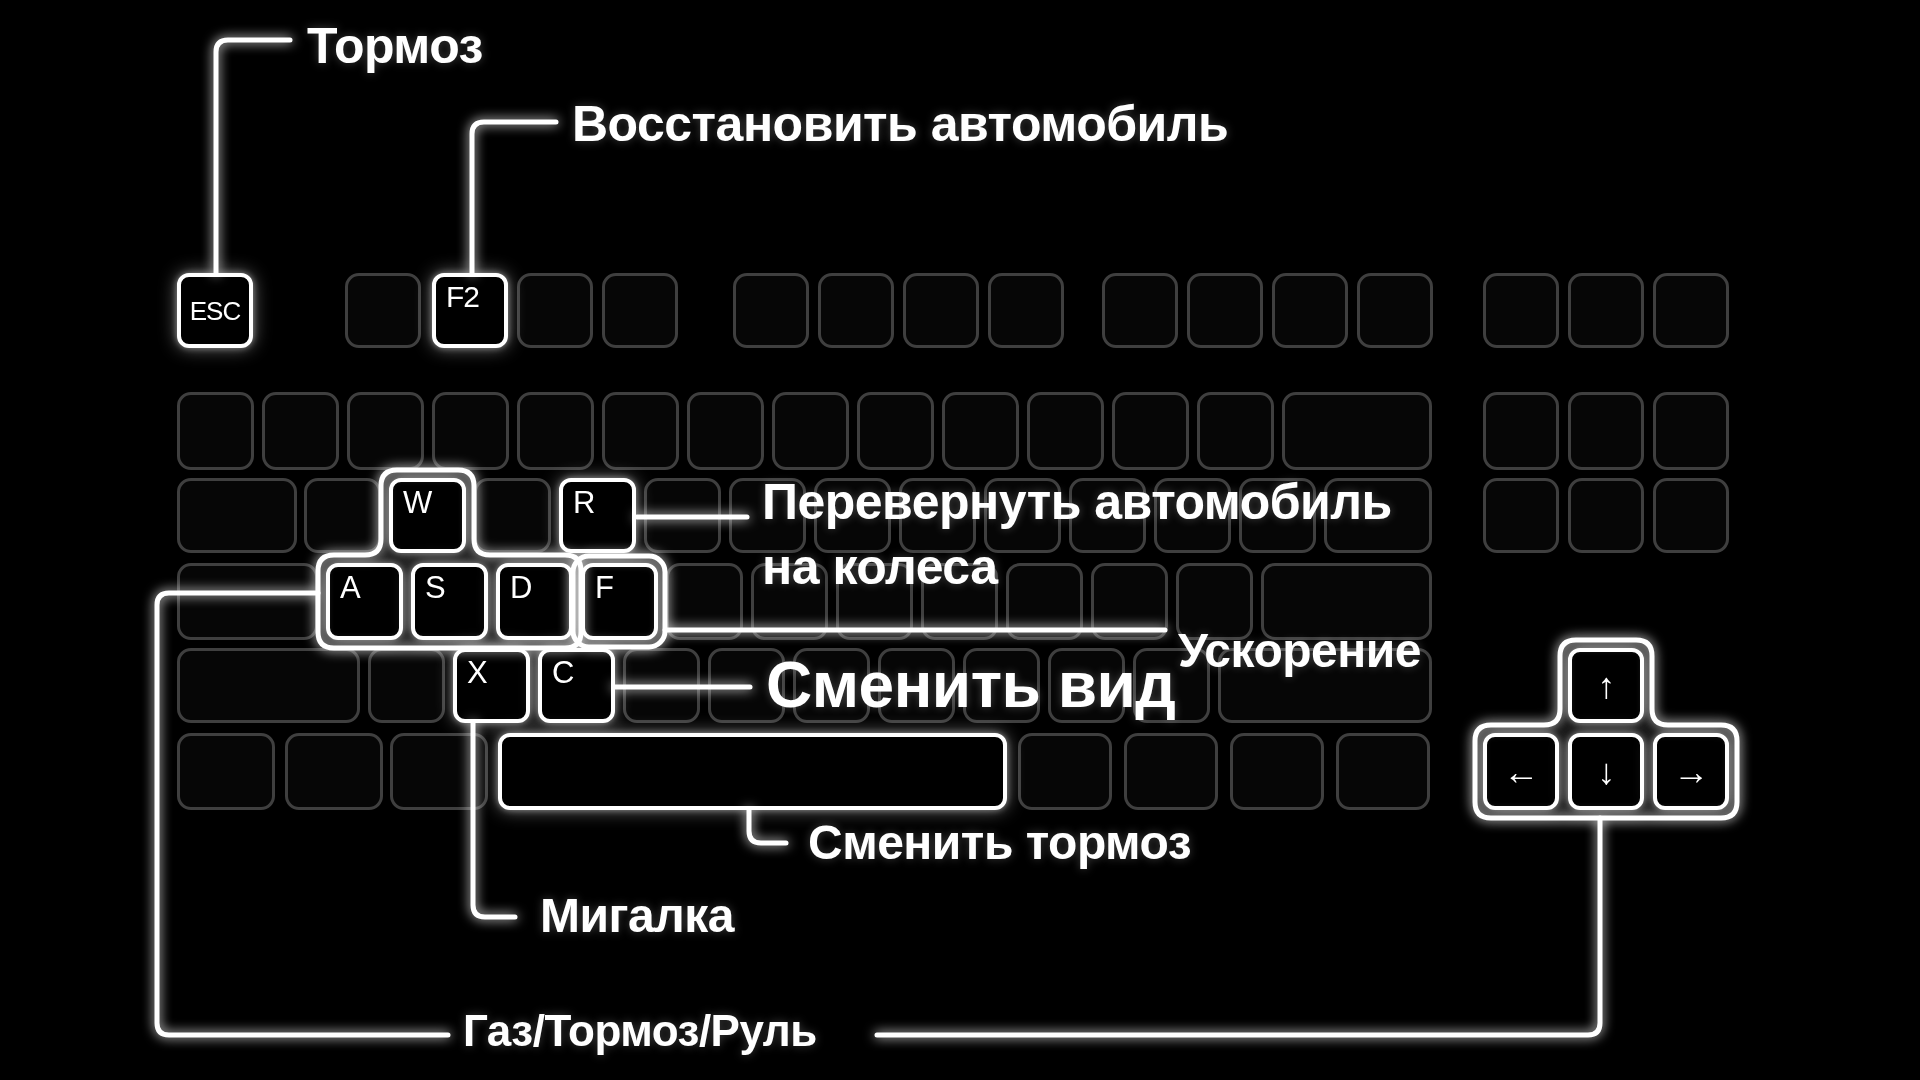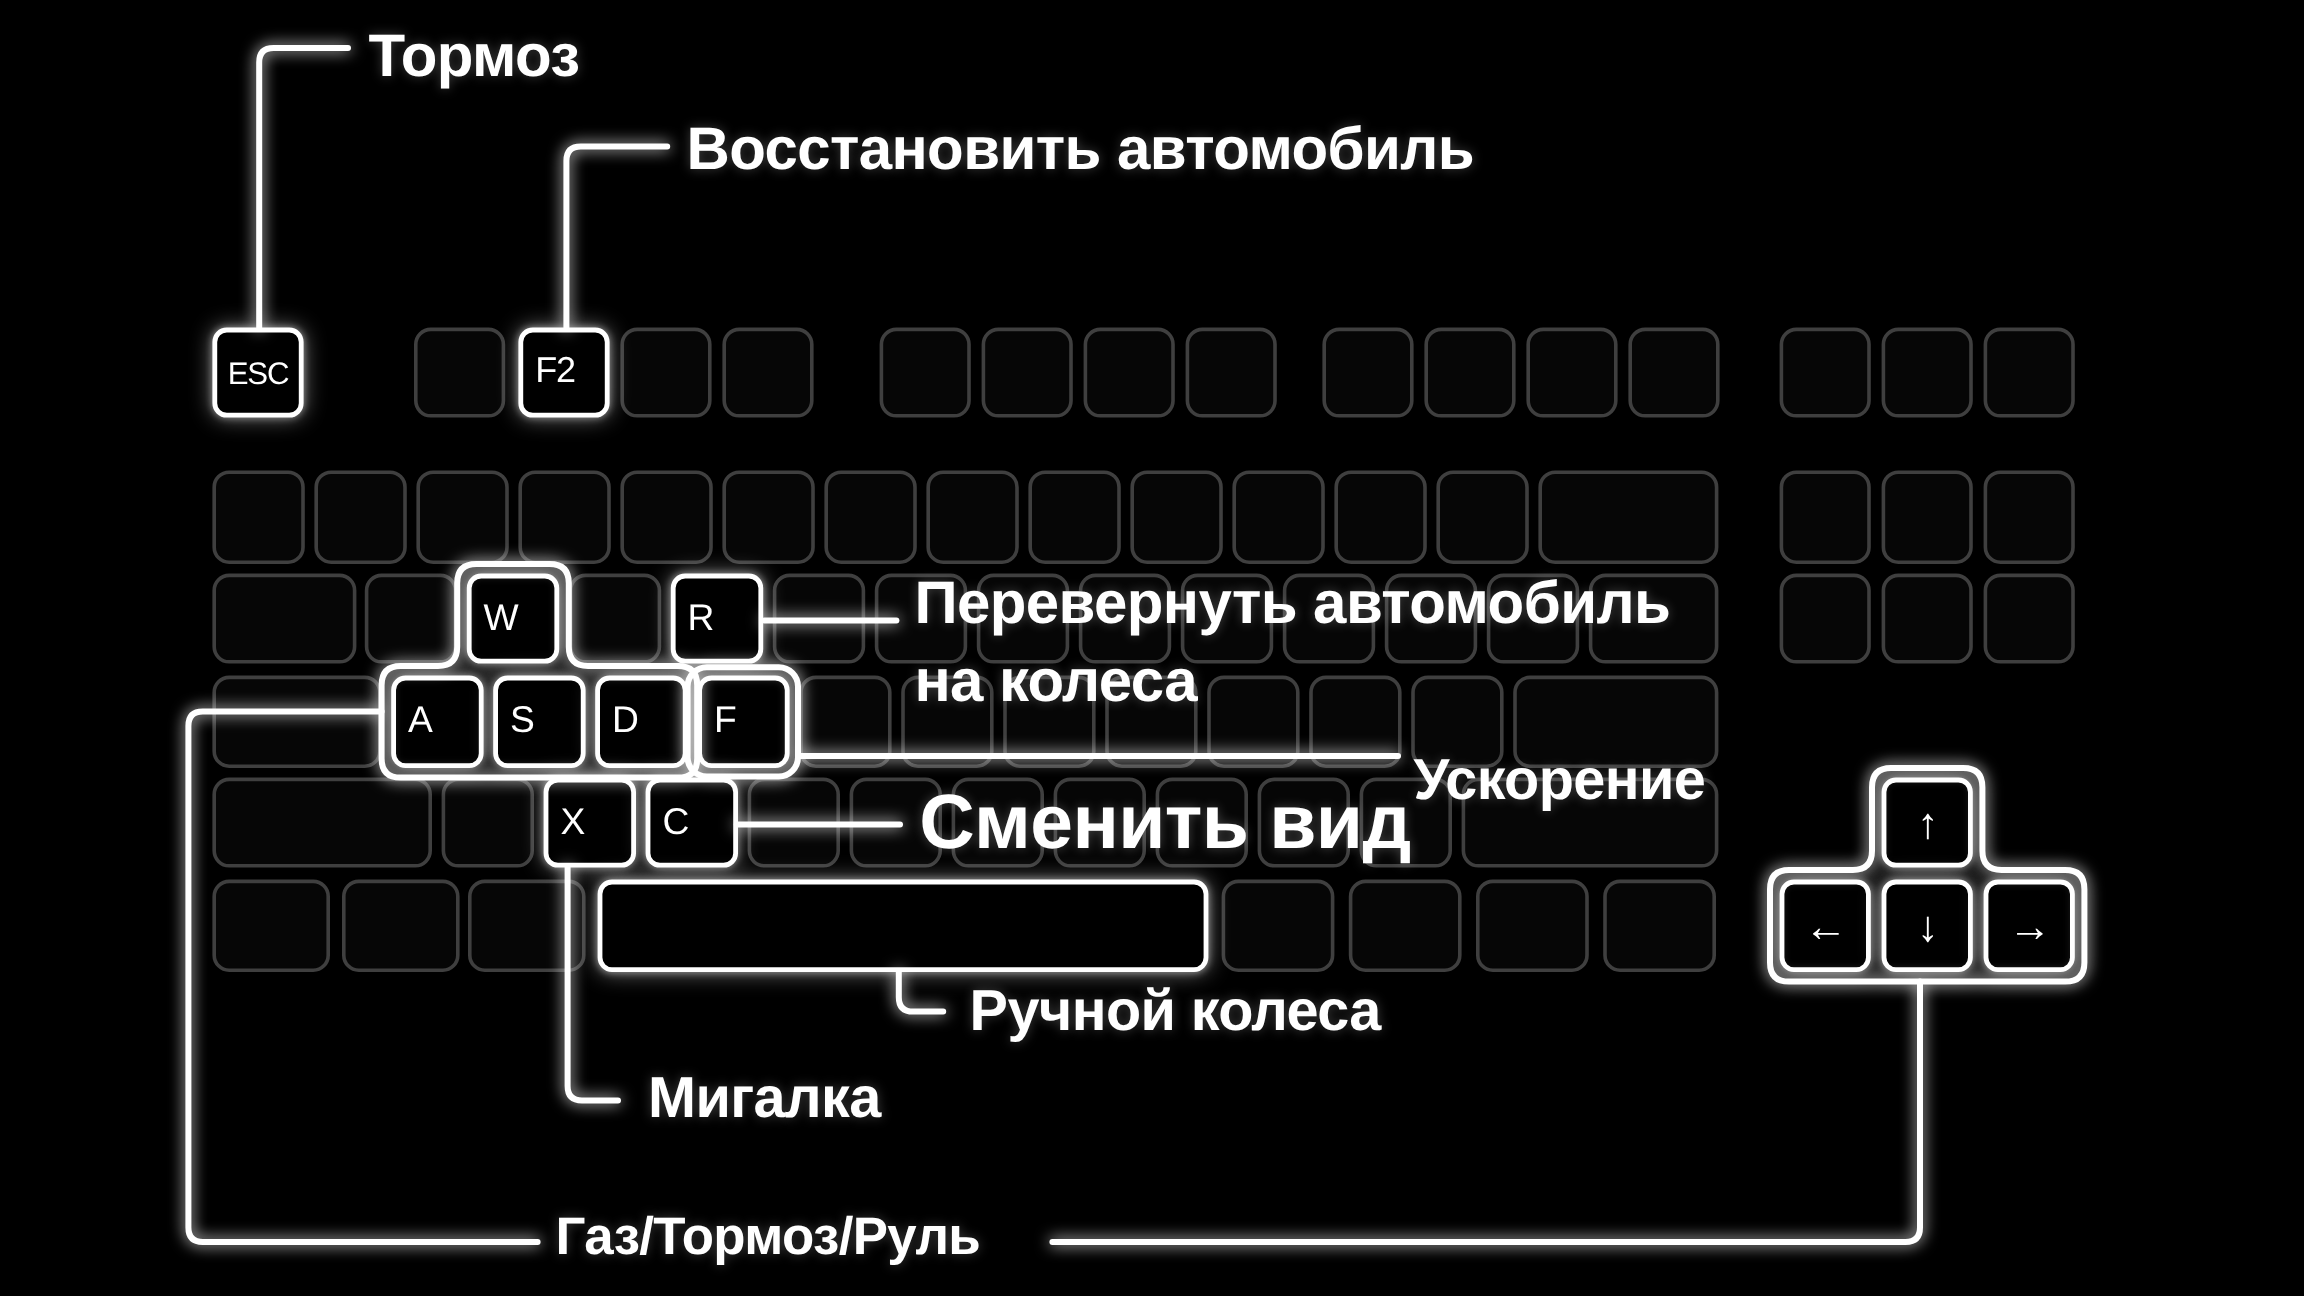--- a/index.html
+++ b/index.html
@@ -10,21 +10,21 @@
     position:absolute;box-sizing:border-box;
     border:3px solid #3f3f3f;border-radius:14px;
     background:#060606;z-index:1;
   }
   .key.hl{
     border:4px solid #ffffff;border-radius:12px;background:#000;
     box-shadow:0 0 18px rgba(255,255,255,.45),0 0 6px rgba(255,255,255,.4);
     z-index:2;
   }
   .cap{position:absolute;color:#fff;font-weight:400;letter-spacing:-1px;line-height:1;}
-  .cap.tl{top:5px;left:10px;font-size:31px;margin-top:12px;}
+  .cap.tl{top:5px;left:10px;font-size:31px;}
   .cap.ctr{left:0;top:0;width:100%;height:100%;display:flex;align-items:center;justify-content:center;font-size:26px;}
 
   #overlay{position:absolute;left:0;top:0;z-index:3;pointer-events:none;}
 
   .callout{
     position:absolute;color:#fff;font-weight:700;white-space:nowrap;
     line-height:1.3;z-index:4;letter-spacing:-0.5px;
     text-shadow:0 0 10px rgba(255,255,255,.25);
   }
 </style>
@@ -187,21 +187,21 @@
     <span>Перевернуть автомобиль</span><br>
     <span>на колеса</span>
   </div>
   <div class="callout" style="left:1178px;top:620px;font-size:48px">
     <span>Ускорение</span>
   </div>
   <div class="callout" style="left:766px;top:644px;font-size:64px">
     <span>Сменить вид</span>
   </div>
   <div class="callout" style="left:808px;top:812px;font-size:48px">
-    <span>Ручной колеса</span>
+    <span>Сменить тормоз</span>
   </div>
   <div class="callout" style="left:540px;top:885px;font-size:48px">
     <span>Мигалка</span>
   </div>
   <div class="callout" style="left:463px;top:1002px;font-size:44px">
     <span>Газ/Тормоз/Руль</span>
   </div>
 
 </div>
 

